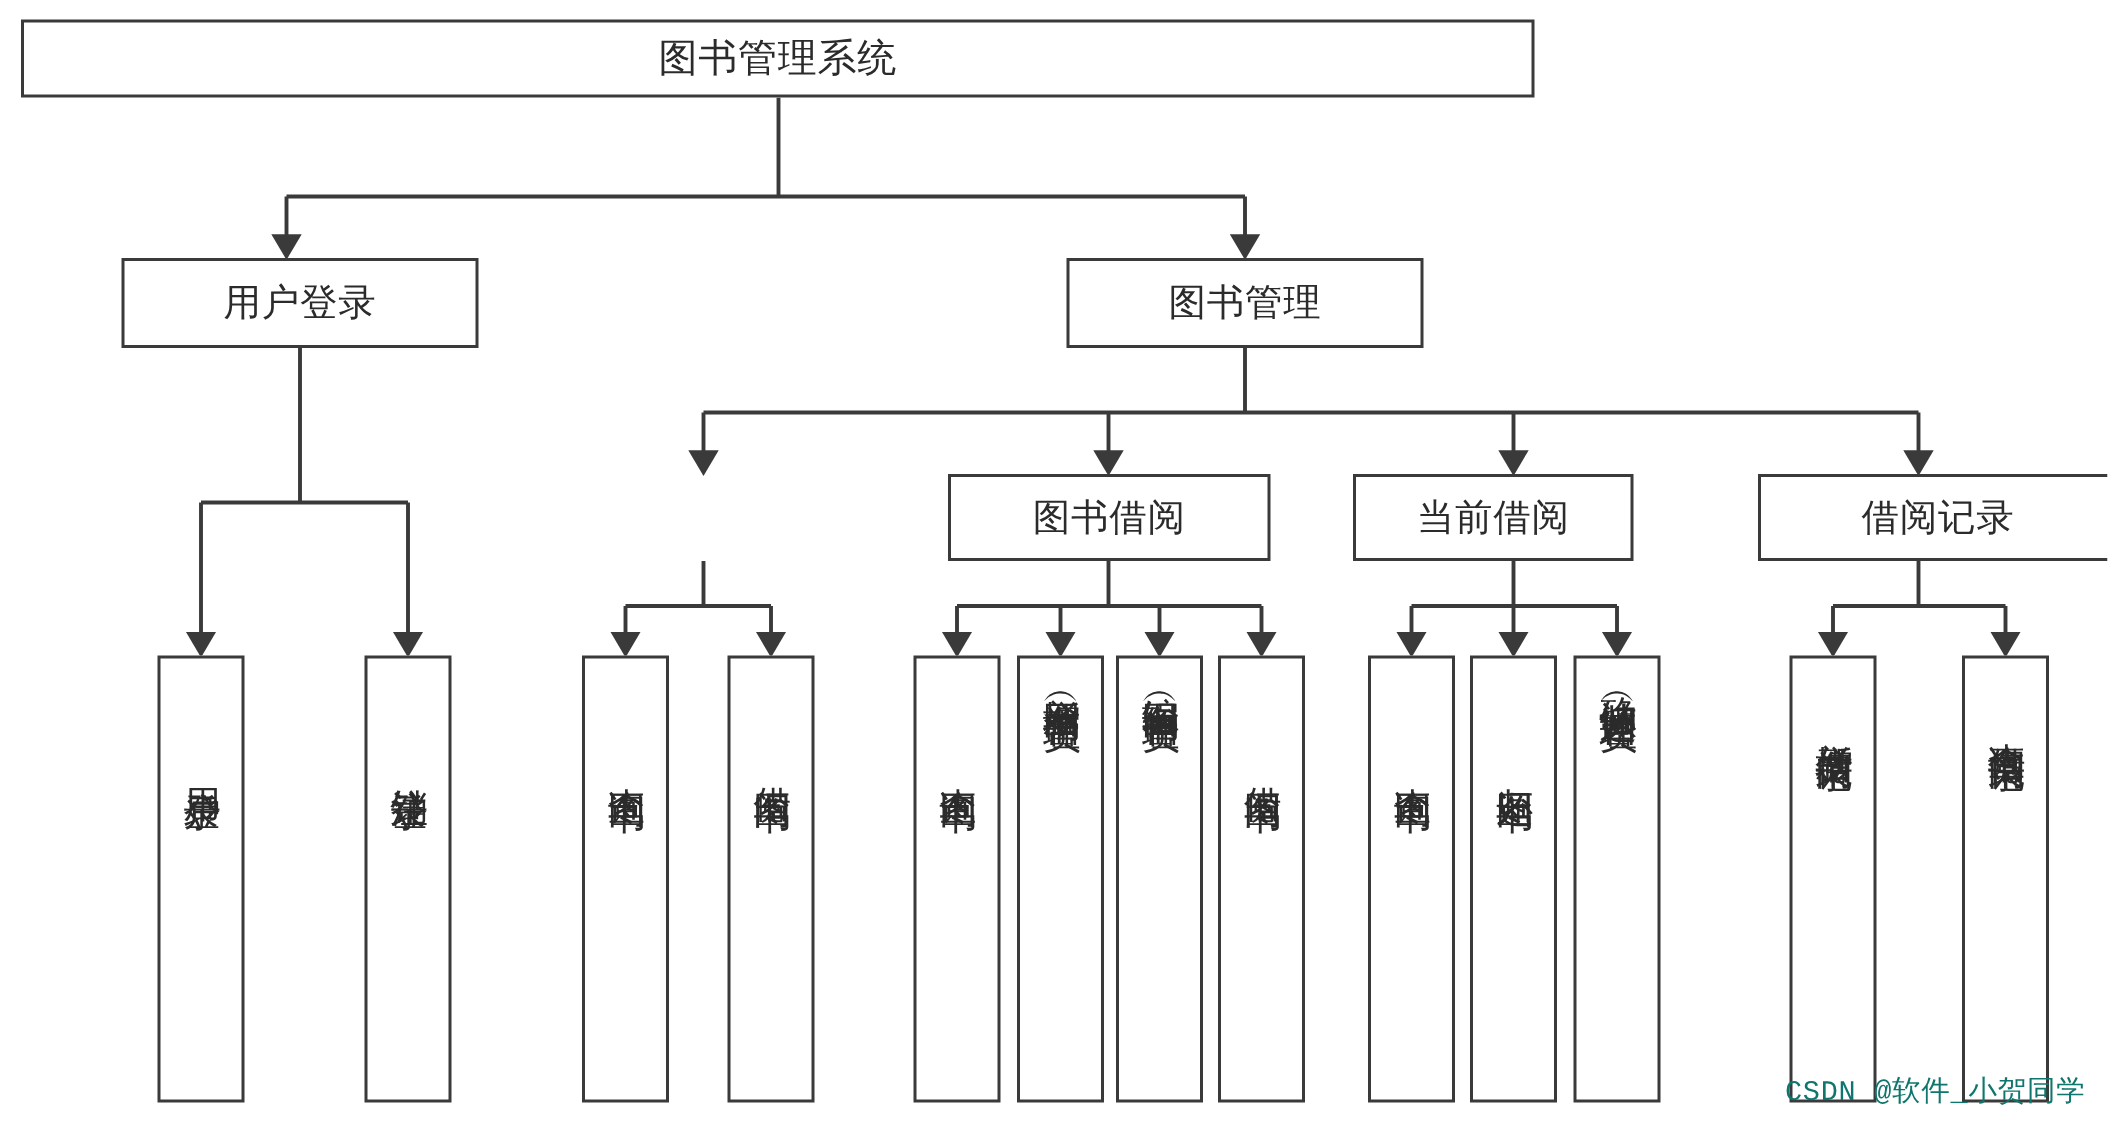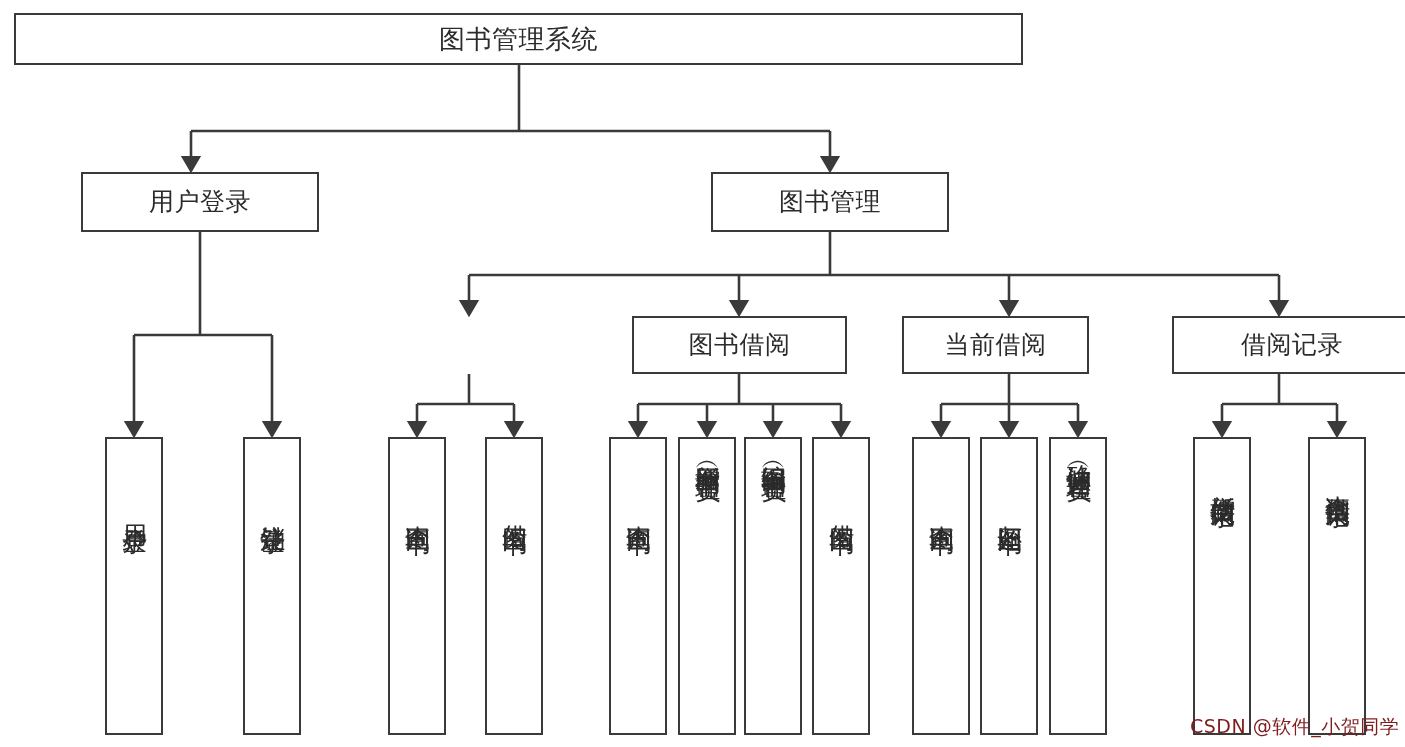--- a/index.html
+++ b/index.html
@@ -54,24 +54,25 @@
     text-orientation: upright;
     font-size: 25px;
     line-height: 1.22;
     letter-spacing: 2px;
     white-space: nowrap;
     color: #2b2b2b;
   }
   .watermark {
     position: absolute;
     font-size: 19px;
-    color: #7f1d1d;
+    color: #0f766e;
     white-space: nowrap;
     z-index: 3;
     letter-spacing: 0.5px;
+    font-family: Liberation Mono, monospace;
   }
 </style>
 </head>
 <body>
 
 <div id="canvas">
 
   <svg id="wires" viewBox="0 0 1405 747" xmlns="http://www.w3.org/2000/svg">
     <defs>
       <marker id="arrow" markerWidth="9" markerHeight="9" refX="1.5" refY="4.2" orient="auto" markerUnits="strokeWidth">

